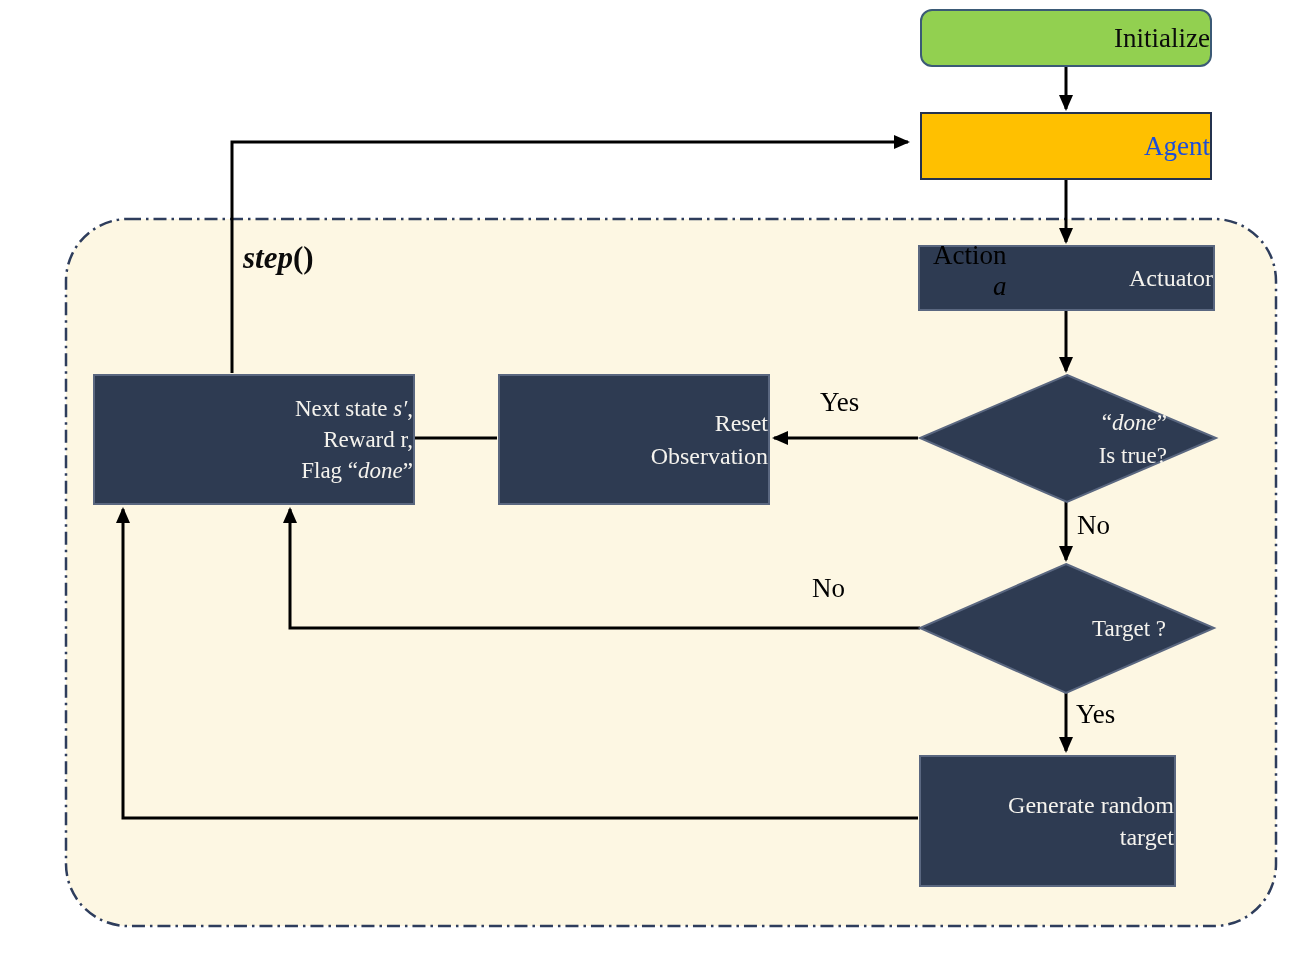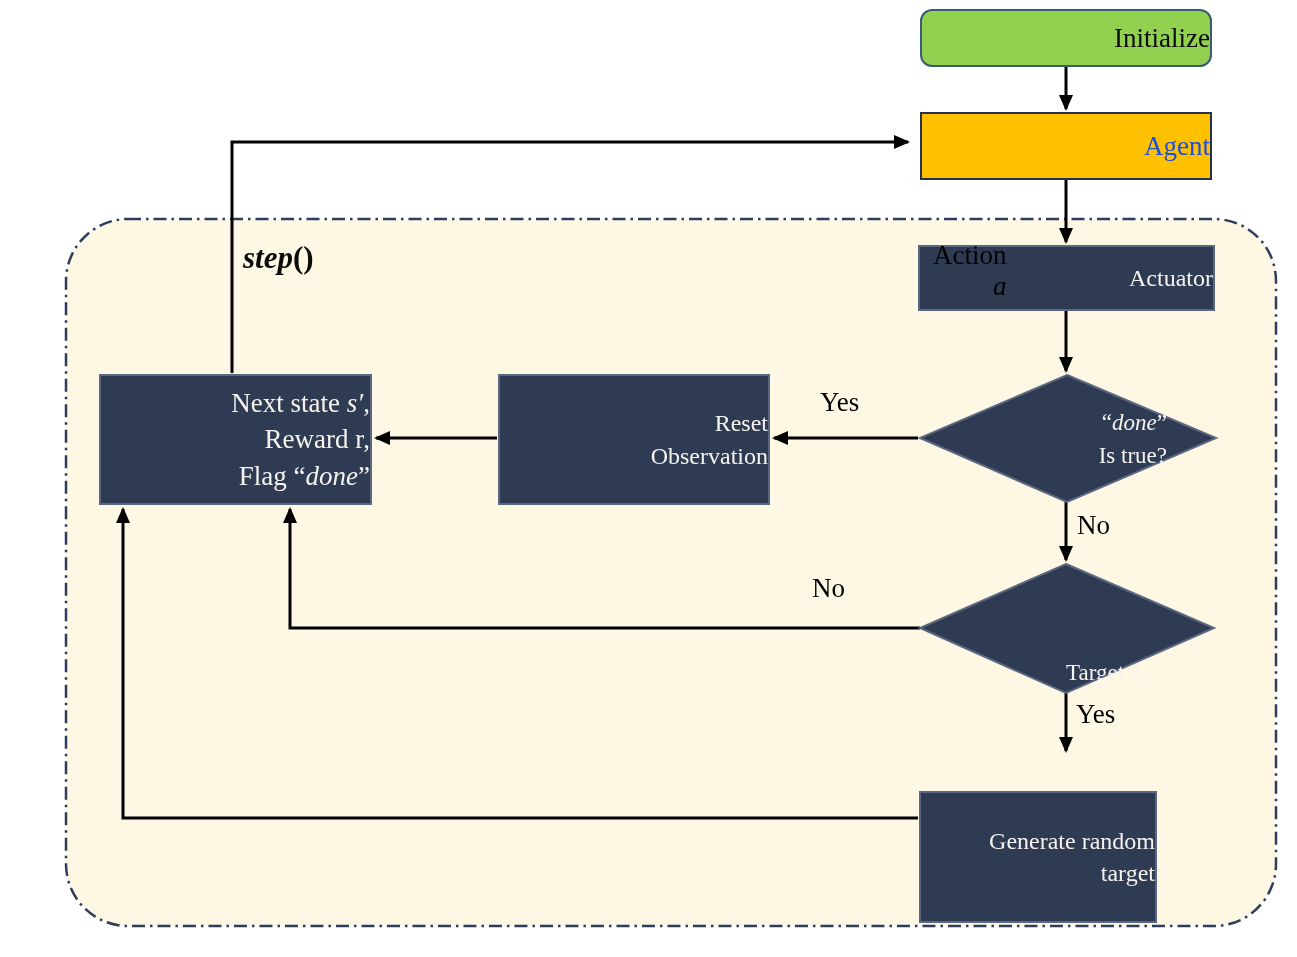--- a/index.html
+++ b/index.html
@@ -20,27 +20,27 @@
   .node { border:2px solid var(--node-border,#5a6780); background:var(--node-fill,#2e3b52);
           color:var(--node-text,#f5f3ee); font-size:24px; line-height:1.35; }
 
   #initialize { left:920px; top:9px;  width:292px; height:58px;
     background:var(--initialize-fill,#92d050); border:2.5px solid var(--initialize-border,#3b5a76);
     border-radius:12px; color:#0b0b0b; font-size:27px; }
   #agent      { left:920px; top:112px; width:292px; height:68px;
     background:var(--agent-fill,#ffc000); border:2.5px solid var(--agent-border,#24324f);
     color:#1d4ed8; font-size:27px; }
   #actuator   { left:918px; top:245px; width:297px; height:66px; }
-  #next-state { left:99px;  top:374px; width:273px; height:131px; font-size:27px; }
+  #next-state { left:93px;  top:374px; width:322px; height:131px; font-size:23px; }
   #reset-env  { left:498px; top:374px; width:272px; height:131px; }
-  #generate   { left:919px; top:755px; width:238px; height:132px;margin-top:36px; }
+  #generate   { left:919px; top:755px; width:257px; height:132px; }
 
   .dlabel { color:var(--node-text,#f5f3ee); font-size:23px; line-height:1.45; background:transparent; }
   #done-label   { left:967px; top:399px; width:200px; height:80px; }
-  #target-label { left:940px; top:610px; width:200px; height:38px;margin-top:44px; }
+  #target-label { left:966px; top:610px; width:200px; height:38px; }
 
   .elabel { font-size:27px; color:var(--label-text,#000); white-space:nowrap; }
   #obs-label    { left:846px; top:69px; }
   #action-label { left:933px; top:192px;margin-top:48px; }
   #yes-done     { left:820px; top:387px; }
   #no-done      { left:1077px; top:510px; }
   #no-target    { left:812px; top:573px; }
   #yes-target   { left:1076px; top:699px; }
 
   #step-label { position:absolute; left:243px; top:240px; z-index:2;

